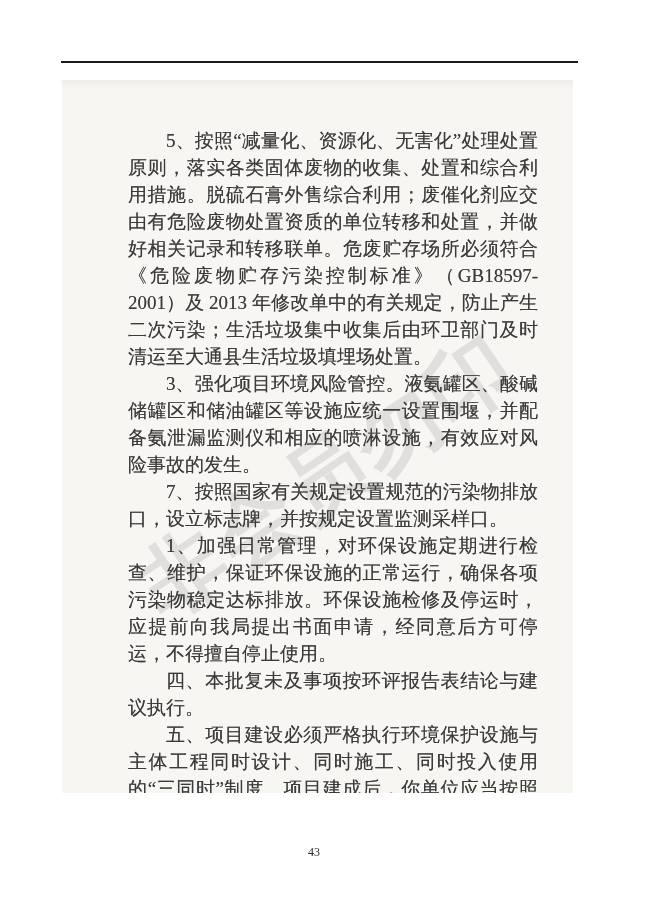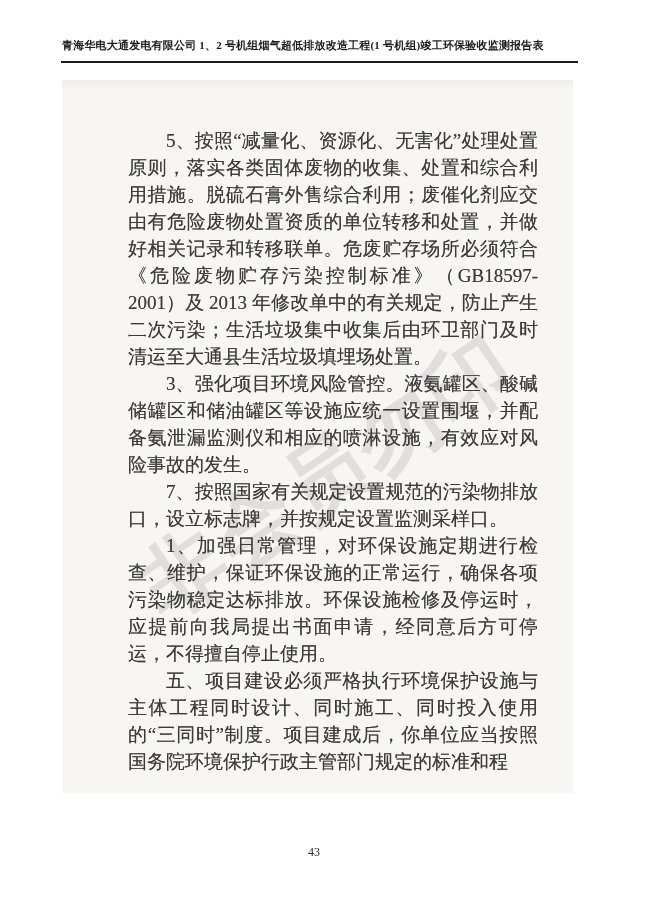--- a/index.html
+++ b/index.html
@@ -84,33 +84,33 @@
     text-align: center;
     font-size: 12px;
     color: #2b2b2b;
   }
 </style>
 </head>
 <body>
 
 <div class="page">
 
-  <div class="header-title">青海华电大通发电有限公司 1、2 号机组烟气超低排放改造工程(1 号机组)竣工环保验收监测报告表</div>
 
   <div class="header-rule"></div>
 
   <div class="scan-page">
 
     <div class="watermark">非会员勿印</div>
 
     <div class="doc-body">
       <p>5、按照“减量化、资源化、无害化”处理处置原则，落实各类固体废物的收集、处置和综合利用措施。脱硫石膏外售综合利用；废催化剂应交由有危险废物处置资质的单位转移和处置，并做好相关记录和转移联单。危废贮存场所必须符合《危险废物贮存污染控制标准》（GB18597-2001）及 2013 年修改单中的有关规定，防止产生二次污染；生活垃圾集中收集后由环卫部门及时清运至大通县生活垃圾填埋场处置。</p>
       <p>3、强化项目环境风险管控。液氨罐区、酸碱储罐区和储油罐区等设施应统一设置围堰，并配备氨泄漏监测仪和相应的喷淋设施，有效应对风险事故的发生。</p>
       <p>7、按照国家有关规定设置规范的污染物排放口，设立标志牌，并按规定设置监测采样口。</p>
       <p>1、加强日常管理，对环保设施定期进行检查、维护，保证环保设施的正常运行，确保各项污染物稳定达标排放。环保设施检修及停运时，应提前向我局提出书面申请，经同意后方可停运，不得擅自停止使用。</p>
+      <p>四、本批复未及事项按环评报告表结论与建议执行。</p>
       <p>五、项目建设必须严格执行环境保护设施与主体工程同时设计、同时施工、同时投入使用的“三同时”制度。项目建成后，你单位应当按照国务院环境保护行政主管部门规定的标准和程</p>
     </div>
 
   </div>
 
   <div class="page-number">43</div>
 
 </div>
 
 </body></html>

